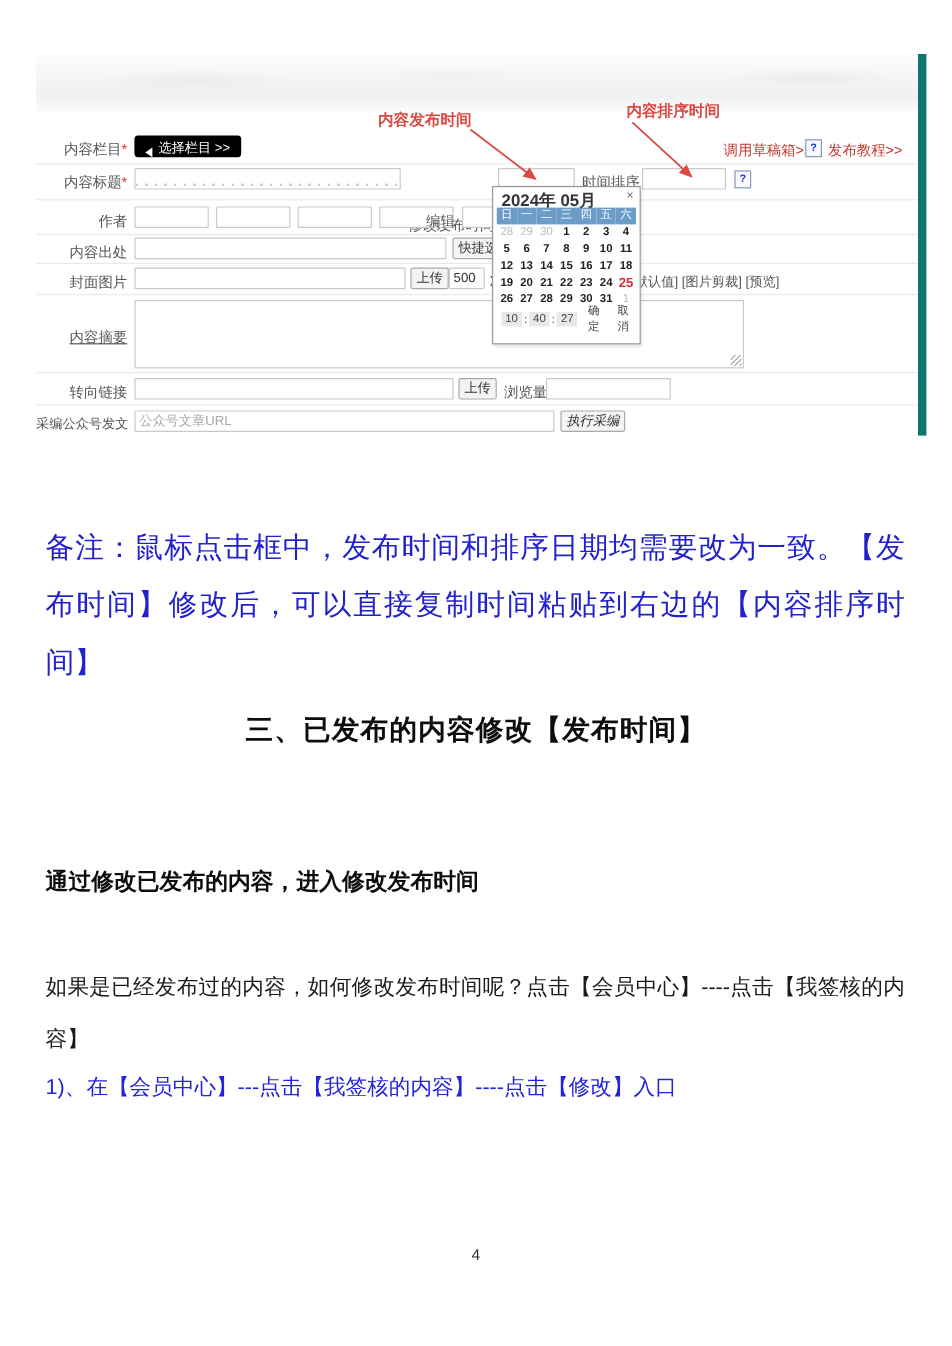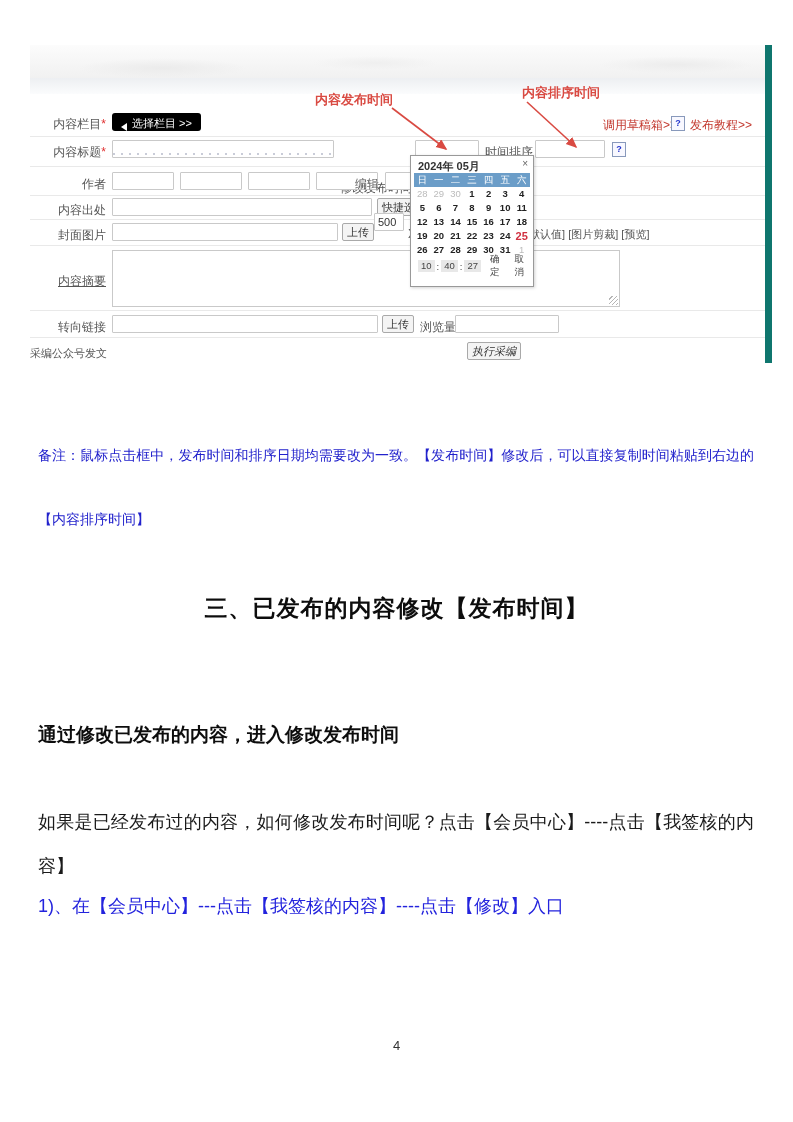--- a/index.html
+++ b/index.html
@@ -39,34 +39,34 @@
         background:#fff;box-sizing:border-box;}
   .ta::after{content:"";position:absolute;right:1px;bottom:1px;width:9px;height:9px;
         background:repeating-linear-gradient(135deg,transparent 0 2px,#b5b5b5 2px 3px);}
   .title-inp{background-image:repeating-linear-gradient(90deg,#c9ccd8 0 2px,transparent 2px 8px);
         background-size:100% 2px;background-position:0 calc(100% - 2px);background-repeat:no-repeat;}
   .ann{position:absolute;color:#d94a42;font-size:13px;font-weight:bold;white-space:nowrap;}
   .arrows{position:absolute;left:0;top:0;pointer-events:none;z-index:5;}
   
   .cal{position:absolute;left:380px;top:110px;width:122px;height:130px;background:#fff;
         border:1px solid #999;z-index:10;box-shadow:1px 1px 3px rgba(0,0,0,.18);}
-  .cal-title{position:absolute;left:7px;top:3px;font-size:11px;font-weight:bold;color:#333;white-space:nowrap;}
+  .cal-title{position:absolute;left:7px;top:3px;font-size:14px;font-weight:bold;color:#333;white-space:nowrap;}
   .cal-close{position:absolute;right:5px;top:2px;font-size:10px;color:#666;cursor:pointer;}
   .cal-grid{position:absolute;left:3px;top:17px;width:116px;display:grid;
         grid-template-columns:repeat(7,1fr);}
   .cal-cell{height:14px;line-height:14px;text-align:center;font-size:9.5px;color:#222;font-weight:600;cursor:pointer;}
   .cal-head{background:#6b9dc8;color:#fff;font-weight:400;cursor:default;}
   .muted{color:#bbb;font-weight:400;}
   .selected{color:#d03040;font-size:11px;font-weight:700;}
   .cal-time{position:absolute;left:7px;bottom:7px;display:flex;align-items:center;gap:2px;
         font-size:9.5px;color:#444;}
   .chip{background:#e8e8e8;padding:0 3px;height:12px;line-height:12px;}
   .cal-btn{margin-left:7px;cursor:pointer;color:#444;}
   
-  .note{position:absolute;left:38px;top:409px;width:716px;font-size:14px;line-height:64px;
+  .note{position:absolute;left:38px;top:409px;width:716px;font-size:24px;line-height:48px;
         color:#2222cc;text-align:justify;}
   .heading{position:absolute;left:0;top:578px;width:100%;text-align:center;font-size:23px;
         font-weight:bold;color:#0d0d0d;letter-spacing:1px;}
   .sub{position:absolute;left:38px;top:706px;font-size:19px;font-weight:bold;color:#0d0d0d;}
   .para{position:absolute;left:38px;top:782px;width:716px;font-size:18px;line-height:44px;
         color:#1a1a1a;text-align:justify;}
   .step{position:absolute;left:38px;top:876px;font-size:18px;color:#2323dd;}
   .pagenum{position:absolute;left:0;top:1038px;width:100%;text-align:center;font-size:13px;color:#333;}
 </style>
 </head>
@@ -112,35 +112,36 @@
   <span class="flbl" style="left:325px;top:131px;">编辑</span>
   <input class="inp" style="left: 355px; top: 127px; width: 72px;">
 
   <div class="lbl" style="top:157px;">内容出处</div>
   <input class="inp" style="left: 82px; top: 153px; width: 260px;">
   <button class="gbtn" style="left:347px;top:153px;">快捷选择</button>
 
   <div class="lbl" style="top:182px;">封面图片</div>
   <input class="inp" style="left: 82px; top: 178px; width: 226px;">
   <button class="gbtn" style="left:312px;top:178px;">上传</button>
-  <input class="inp" style="left: 344px; top: 168px; width: 30px;" value="500">
+  <input class="inp" style="left: 344px; top: 178px; width: 30px;" value="500">
   <span class="flbl" style="left:378px;top:182px;">X</span>
   <input class="inp" style="left: 388px; top: 178px; width: 36px;">
   <span class="opts" style="left:474px;top:182px;">[设置默认值] [图片剪裁] [预览]</span>
 
   <div class="lbl" style="top:228px;text-decoration:underline;">内容摘要</div>
   <div class="ta"></div>
 
   <div class="lbl" style="top:274px;">转向链接</div>
   <input class="inp" style="left: 82px; top: 270px; width: 266px;">
   <button class="gbtn" style="left:352px;top:270px;">上传</button>
   <span class="flbl" style="left:390px;top:274px;">浏览量</span>
   <input class="inp" style="left: 425px; top: 270px; width: 104px;">
 
   <div class="lbl" style="top:301px;font-size:11px;">采编公众号发文</div>
+  <input class="inp" style="left: 82px; top: 297px; width: 350px;" placeholder="公众号文章URL">
   <button class="gbtn" style="left:437px;top:297px;font-style:italic;">执行采编</button>
 
   <svg class="arrows" width="735" height="200">
     <defs>
       <marker id="ah" markerWidth="8" markerHeight="8" refX="6" refY="3" orient="auto">
         <path d="M0,0 L7,3 L0,6 z" fill="#d94a42"></path>
       </marker>
     </defs>
     <line x1="362" y1="63" x2="416" y2="104" stroke="#d94a42" stroke-width="1.6" marker-end="url(#ah)"></line>
     <line x1="497" y1="57" x2="546" y2="102" stroke="#d94a42" stroke-width="1.6" marker-end="url(#ah)"></line>

